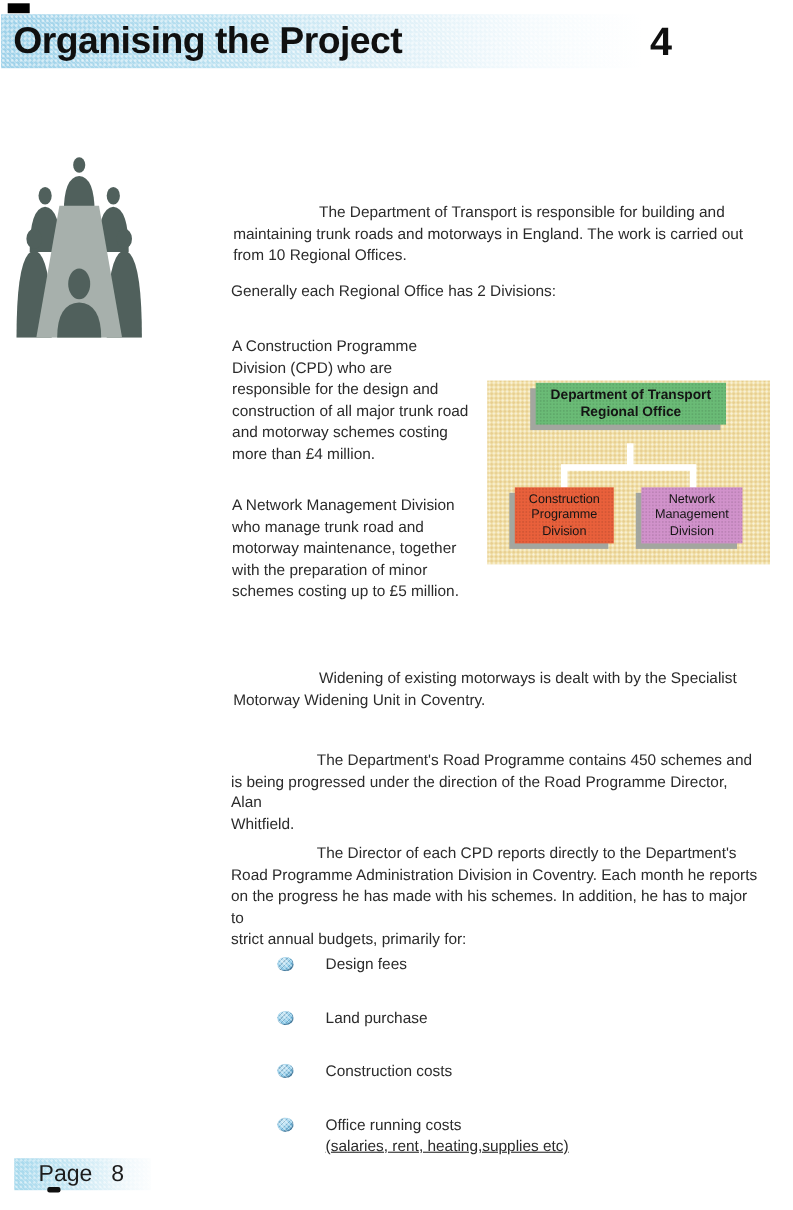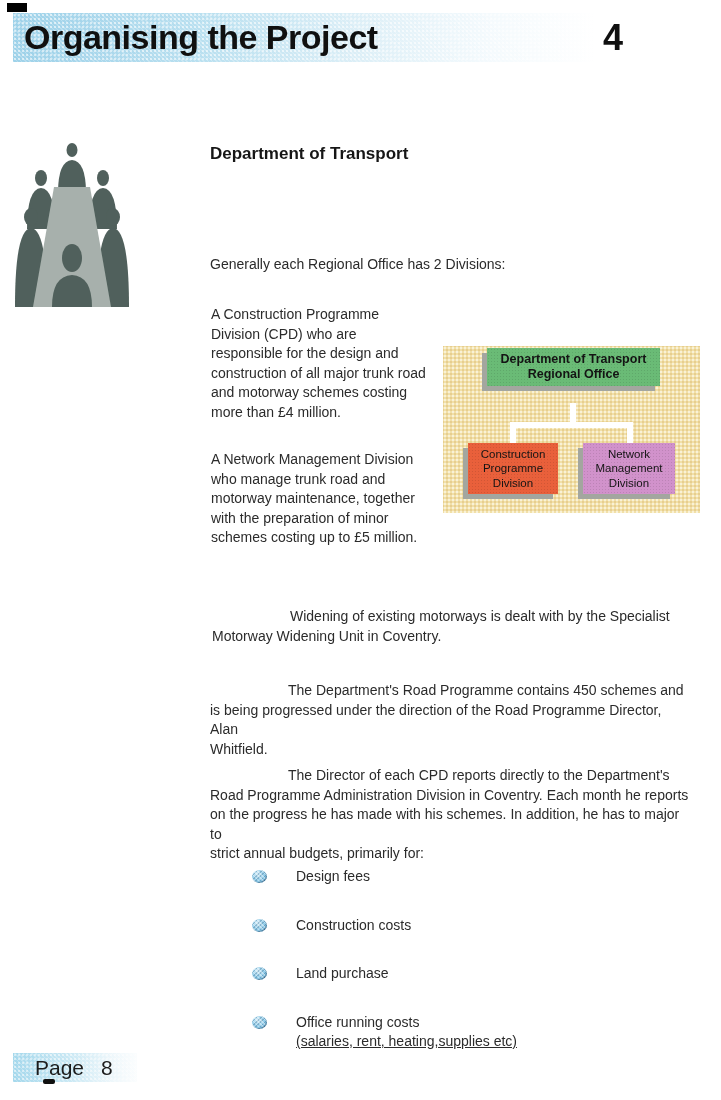--- a/index.html
+++ b/index.html
@@ -3,21 +3,21 @@
 <meta charset="utf-8">
 <style>
   html,body{margin:0;padding:0;background:#fff;}
   #page{
     position:relative;width:721px;height:1100px;background:#ffffff;
     font-family:"Liberation Sans", sans-serif;color:#2b2b2b;overflow:hidden;
   }
   
   .scan-mark-top{position:absolute;left:7px;top:3px;width:20px;height:9px;background:#000;}
   .header-band{
-    position:absolute;left:13px;top:13px;width:634px;height:49px;
+    position:absolute;left:1px;top:13px;width:634px;height:49px;
     background:
       radial-gradient(circle, rgba(255,255,255,0.55) 0.8px, rgba(255,255,255,0) 1.6px) 0 0/4px 4px,
       repeating-linear-gradient(45deg, rgba(255,255,255,0.25) 0 1px, transparent 1px 3px),
       linear-gradient(90deg,#9dd1e9 0%,#b9e0f0 30%,#ddeff7 55%,#f4fafd 75%,#ffffff 92%);
   }
   .header-title{
     position:absolute;left:11px;top:0;line-height:49px;
     font-size:34px;font-weight:bold;letter-spacing:-0.5px;color:#101010;white-space:nowrap;
   }
   .chapter-number{
@@ -110,22 +110,24 @@
     </g>
 
     <polygon points="40,50 76,50 97,170 19,170" fill="#a7b0ac"></polygon>
 
     <g fill="#50605c">
       <ellipse cx="58" cy="121" rx="10" ry="14"></ellipse>
       <path d="M38,170 Q38,139 58,138 Q78,139 78,170 Z"></path>
     </g>
   </svg>
 
-  <div class="section-heading">Department of Transport</div>
 
+  <div class="tb indent" style="left:212px;top:183px;width:480px;">The Department of Transport is responsible for building and
+maintaining trunk roads and motorways in England. The work is carried out
+from 10 Regional Offices.</div>
 
   <div class="tb" style="left:210px;top:255px;width:480px;">Generally each Regional Office has 2 Divisions:</div>
 
   <div class="tb" style="left:211px;top:305px;width:242px;">A Construction Programme
 Division (CPD) who are
 responsible for the design and
 construction of all major trunk road
 and motorway schemes costing
 more than £4 million.</div>
 
@@ -157,25 +159,25 @@
 on the progress he has made with his schemes. In addition, he has to major to
 strict annual budgets, primarily for:</div>
 
   <div class="budget-list">
     <div class="bullet-row">
       <span class="globe"></span>
       <span class="bullet-text">Design fees</span>
     </div>
     <div class="bullet-row">
       <span class="globe"></span>
-      <span class="bullet-text">Construction costs</span>
+      <span class="bullet-text">Land purchase</span>
     </div>
     <div class="bullet-row">
       <span class="globe"></span>
-      <span class="bullet-text">Land purchase</span>
+      <span class="bullet-text">Construction costs</span>
     </div>
     <div class="bullet-row">
       <span class="globe"></span>
       <span class="bullet-text">
         <span>Office running costs</span>
         <span class="bullet-sub" style="display:block;text-decoration:underline;">(salaries, rent, heating,supplies etc)</span>
       </span>
     </div>
   </div>
 

